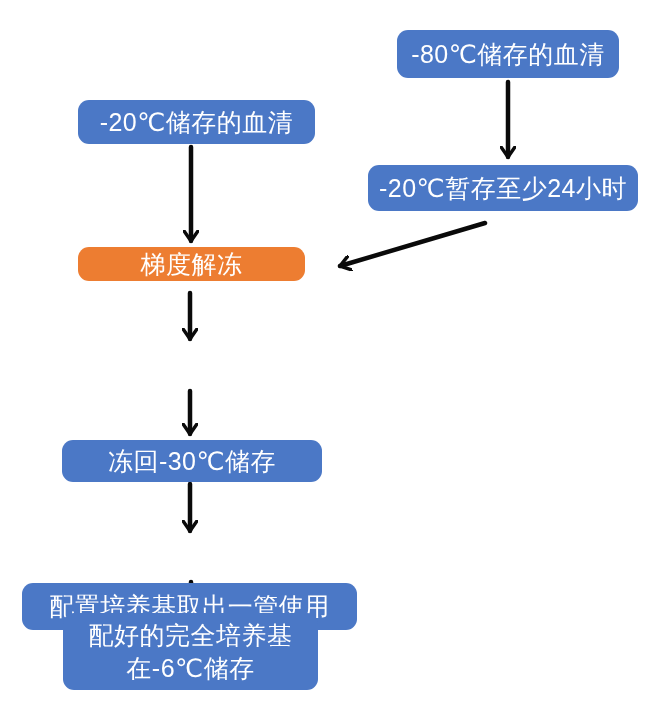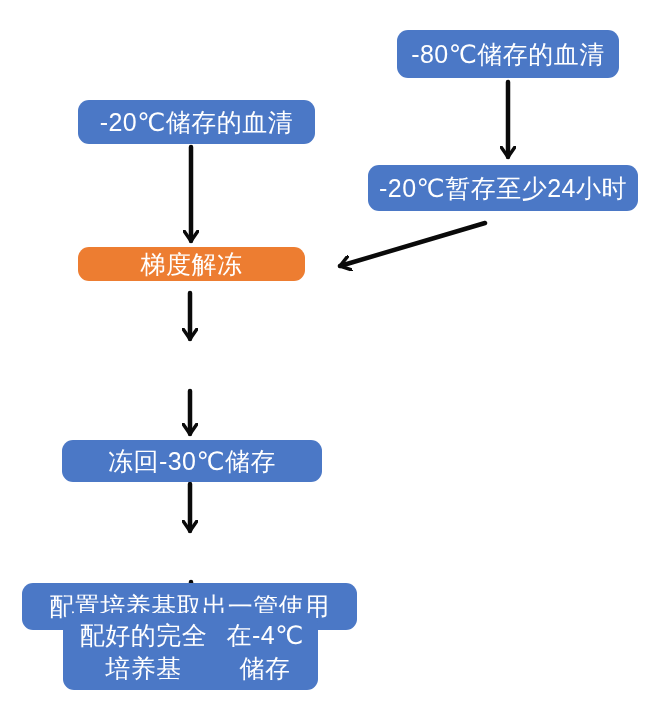--- a/index.html
+++ b/index.html
@@ -32,21 +32,21 @@
   .node.blue   { background: #4B78C6; }
   .node.orange { background: #ED7D31; }
 
   .node-serum-minus80  { left: 397px; top: 30px;  width: 222px; height: 48px; }
   .node-temp-minus20   { left: 368px; top: 165px; width: 270px; height: 46px; }
   .node-serum-minus20  { left: 78px;  top: 100px; width: 237px; height: 44px; }
   .node-gradient-thaw  { left: 78px;  top: 247px; width: 227px; height: 34px; }
   .node-aliquot        { left: 62px;  top: 343px; width: 260px; height: 45px; }
   .node-freeze-back    { left: 62px;  top: 440px; width: 260px; height: 42px; }
   .node-prepare-medium { left: 22px;  top: 535px; width: 335px; height: 47px; margin-top: 48px; }
-  .node-store-medium   { left: 63px;  top: 613px; width: 255px; height: 77px; flex-direction: row; }
+  .node-store-medium   { left: 63px;  top: 613px; width: 255px; height: 77px; flex-direction: column; }
   .node-store-medium span { display: block; }
 
   svg.arrows {
     position: absolute;
     left: 0;
     top: 0;
     width: 671px;
     height: 719px;
     pointer-events: none;
   }
@@ -84,16 +84,16 @@
 
   <div class="node orange node-gradient-thaw">梯度解冻</div>
 
 
   <div class="node blue node-freeze-back">冻回-30℃储存</div>
 
   <div class="node blue node-prepare-medium">配置培养基取出一管使用</div>
 
   <div class="node blue node-store-medium">
     <span>配好的完全培养基</span>
-    <span>在-4℃储存</span>
+    <span>在-6℃储存</span>
   </div>
 
 </div>
 
 </body></html>

